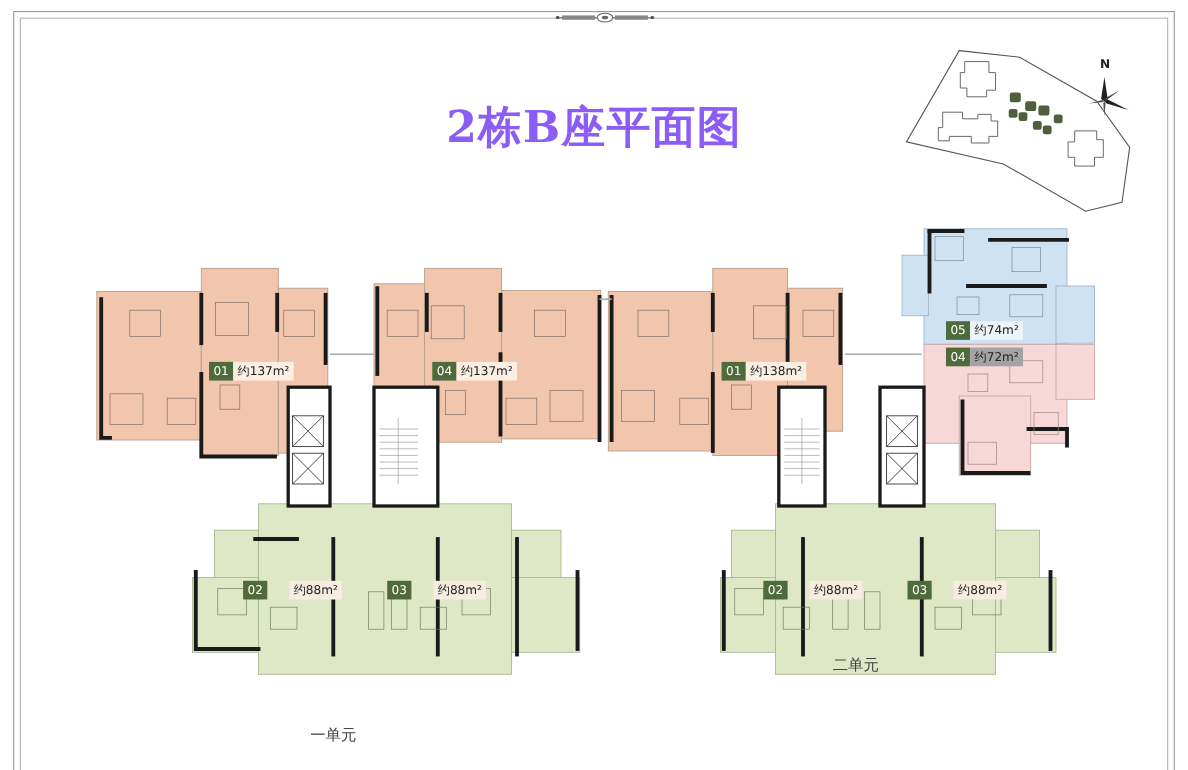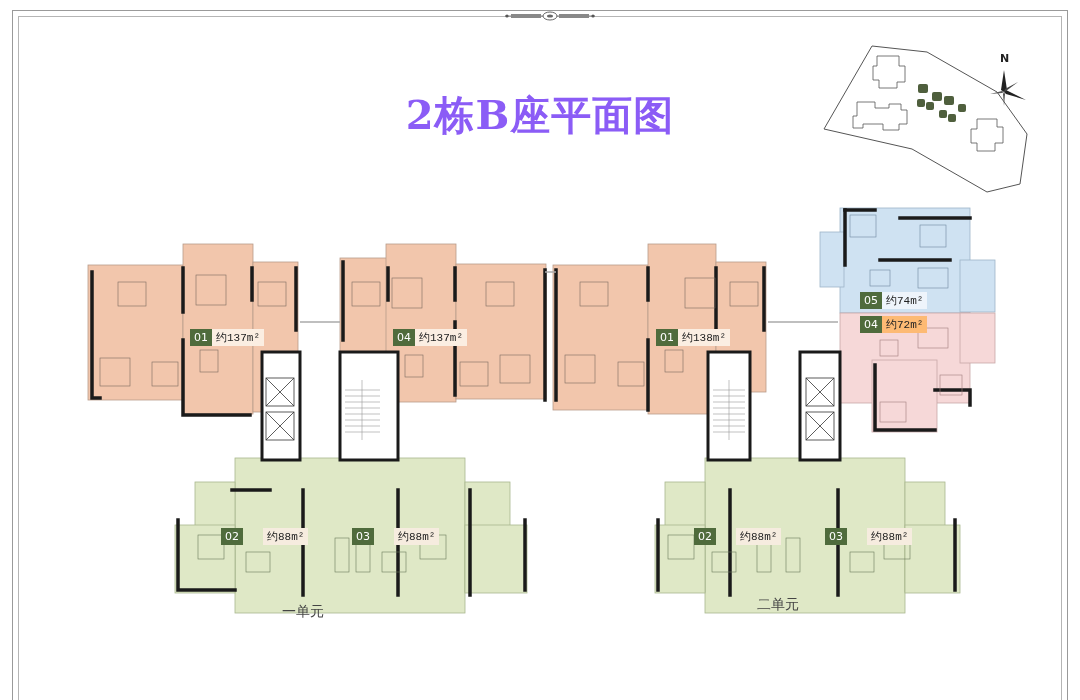--- a/index.html
+++ b/index.html
@@ -5,23 +5,23 @@
   html,body{margin:0;padding:0;background:#ffffff;}
   body{width:1080px;height:700px;position:relative;overflow:hidden;font-family:"DejaVu Sans",sans-serif;}
   .frame-outer{position:absolute;left:12px;top:10px;width:1056px;height:720px;border:1.5px solid #9a9a9a;box-sizing:border-box;}
   .frame-inner{position:absolute;left:18px;top:16px;width:1044px;height:720px;border:1px solid #b5b5b5;box-sizing:border-box;}
   .ornament{position:absolute;left:505px;top:10px;width:90px;height:12px;}
   .title{position:absolute;left:380px;top:88px;width:320px;text-align:center;font-family:"DejaVu Serif",serif;font-weight:bold;font-size:40px;color:#8b5cf6;letter-spacing:1px;}
   .sitemap{position:absolute;left:822px;top:44px;width:220px;height:150px;}
   .plan{position:absolute;left:0;top:0;width:1080px;height:700px;}
   .unit-label{position:absolute;display:flex;align-items:stretch;height:17px;font-size:11px;}
   .unit-label .num{background:#4f6b3c;color:#fff;padding:0 4px;display:flex;align-items:center;}
-  .unit-label .area{background:#fbeee2;color:#222;padding:0 4px;display:flex;align-items:center;font-family:Liberation Mono, monospace;}
+  .unit-label .area{background:#fbeee2;color:#222;padding:0 4px;display:flex;align-items:center;}
   .unit-label.blue .area{background:#eef4fb;}
-  .unit-label.pink .area{background:#fdba74;}
+  .unit-label.pink .area{background:#a3a3a3;}
   .unit-label.green .area{background:#f6ecdf;margin-left:20px;}
   .section-label{position:absolute;font-family:"DejaVu Serif",serif;font-size:14px;color:#444;}
 </style>
 </head>
 <body>
 
 <div class="frame-outer"></div>
 <div class="frame-inner"></div>
 
 <svg class="ornament" viewBox="0 0 90 12">
@@ -271,14 +271,14 @@
 </div>
 <div class="unit-label green" style="left:694px;top:528px;">
   <span class="num">02</span>
   <span class="area">约88m²</span>
 </div>
 <div class="unit-label green" style="left:825px;top:528px;">
   <span class="num">03</span>
   <span class="area">约88m²</span>
 </div>
 
-<div class="section-label" style="left:282px;top:603px;">一单元</div>
+<div class="section-label" style="left:282px;top:660px;">一单元</div>
 <div class="section-label" style="left:757px;top:596px;">二单元</div>
 
 </body></html>

